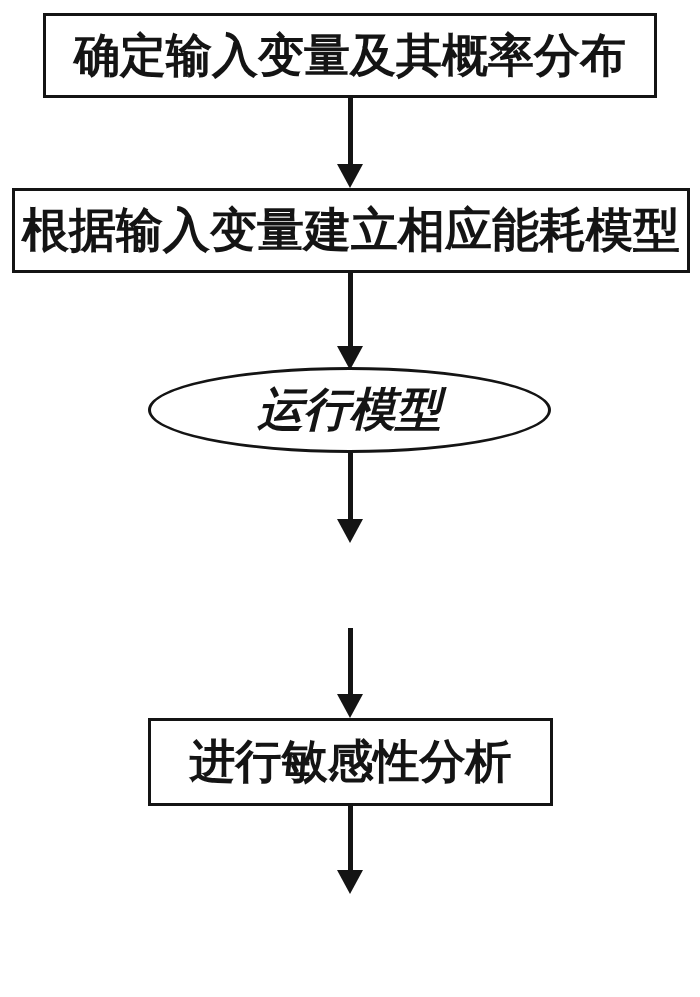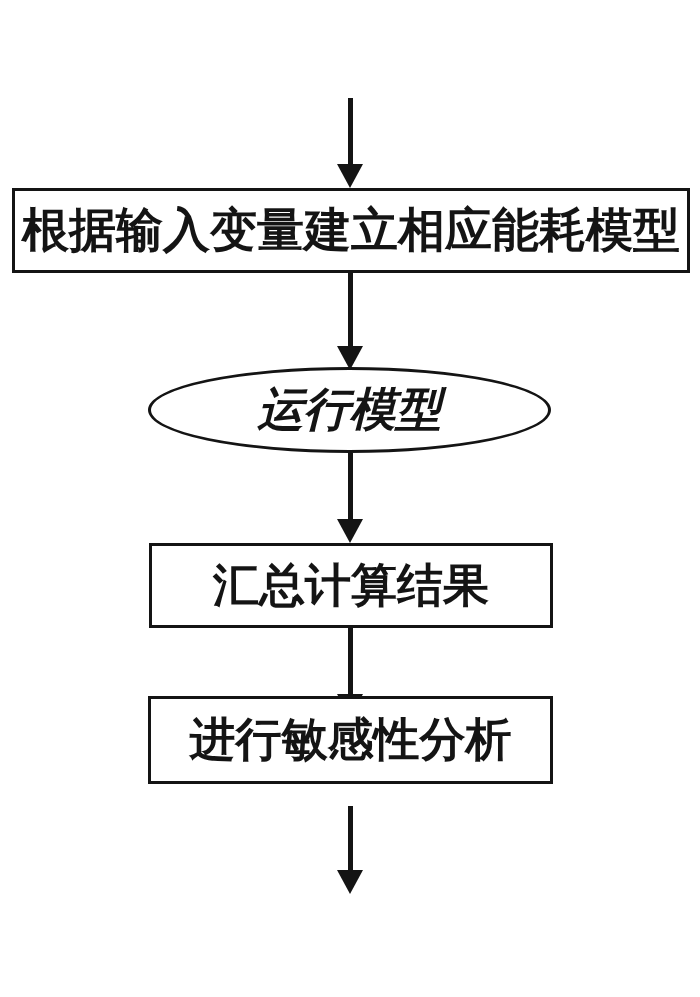--- a/index.html
+++ b/index.html
@@ -30,21 +30,21 @@
     line-height: 1;
   }
   .ellipse {
     border-radius: 50%;
   }
   
   .n1 { left: 43px;  top: 13px;  width: 614px; height: 85px; }
   .n2 { left: 12px;  top: 188px; width: 678px; height: 85px; font-size: 47px; }
   .n3 { left: 148px; top: 367px; width: 403px; height: 86px; font-style: italic; }
   .n4 { left: 149px; top: 543px; width: 404px; height: 85px; }
-  .n5 { left: 148px; top: 696px; width: 405px; height: 88px; }
+  .n5 { left: 148px; top: 718px; width: 405px; height: 88px; }
   .n6 { left: 149px; top: 894px; width: 404px; height: 86px; }
   
   .arrow {
     position: absolute;
     left: 350px;
     width: 26px;
     margin-left: -13px;
   }
   .arrow .stem {
     position: absolute;
@@ -69,41 +69,41 @@
   .a2 { top: 272px; height: 98px; }
   .a3 { top: 453px; height: 90px; }
   .a4 { top: 628px; height: 90px; }
   .a5 { top: 806px; height: 88px; }
 </style>
 </head>
 <body>
 
 <div class="canvas">
 
+  <div class="node n1">确定输入变量及其概率分布</div>
 
   <div class="arrow a1">
     <div class="stem"></div>
     <div class="head"></div>
   </div>
 
   <div class="node n2">根据输入变量建立相应能耗模型</div>
 
   <div class="arrow a2">
     <div class="stem"></div>
     <div class="head"></div>
   </div>
 
   <div class="node ellipse n3">运行模型</div>
 
   <div class="arrow a3">
     <div class="stem"></div>
     <div class="head"></div>
   </div>
 
-  <div class="node n4">汇总计算结果</div>
 
   <div class="arrow a4">
     <div class="stem"></div>
     <div class="head"></div>
   </div>
 
   <div class="node n5">进行敏感性分析</div>
 
   <div class="arrow a5">
     <div class="stem"></div>

